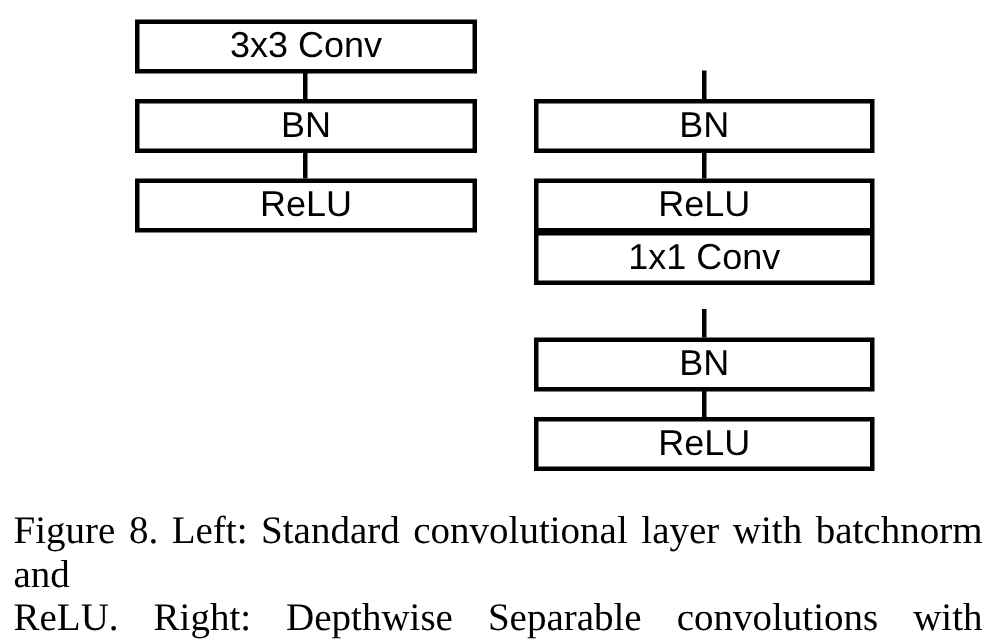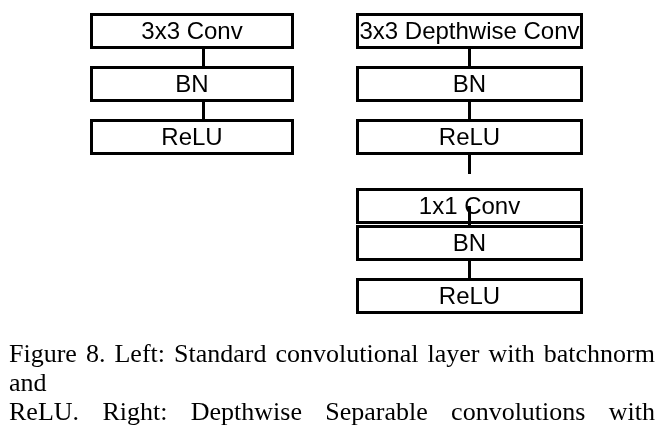--- a/index.html
+++ b/index.html
@@ -17,26 +17,26 @@
     height: 36px;
     border: 3px solid #000000;
     background: #ffffff;
     color: #000000;
     font-family: "Liberation Sans", sans-serif;
     font-size: 24px;
     line-height: 30px;
     text-align: center;
     white-space: nowrap;
   }
-  .col-l { left: 90px;  width: 204px; }
+  .col-l { left: 90px;  width: 228px; }
   .col-r { left: 356px; width: 227px; }
   .r0 { top: 13px; }
   .r1 { top: 66px; }
   .r2 { top: 119px; }
-  .r3 { top: 188px; }
+  .r3 { top: 154px; }
   .r4 { top: 225px; }
   .r5 { top: 278px; }
   .conn {
     position: absolute;
     width: 3px;
     background: #000000;
   }
   .conn.l { left: 202px; }
   .conn.r { left: 468px; }
   .g0 { top: 47px;  height: 21px; }
@@ -63,21 +63,20 @@
 <div class="page">
 
   <div class="diagram">
 
     <div class="box col-l r0">3x3 Conv</div>
     <div class="conn l g0"></div>
     <div class="box col-l r1">BN</div>
     <div class="conn l g1"></div>
     <div class="box col-l r2">ReLU</div>
 
-    <div class="box col-r r0">3x3 Depthwise Conv</div>
     <div class="conn r g0"></div>
     <div class="box col-r r1">BN</div>
     <div class="conn r g1"></div>
     <div class="box col-r r2">ReLU</div>
     <div class="conn r g2"></div>
     <div class="box col-r r3">1x1 Conv</div>
     <div class="conn r g3"></div>
     <div class="box col-r r4">BN</div>
     <div class="conn r g4"></div>
     <div class="box col-r r5">ReLU</div>

